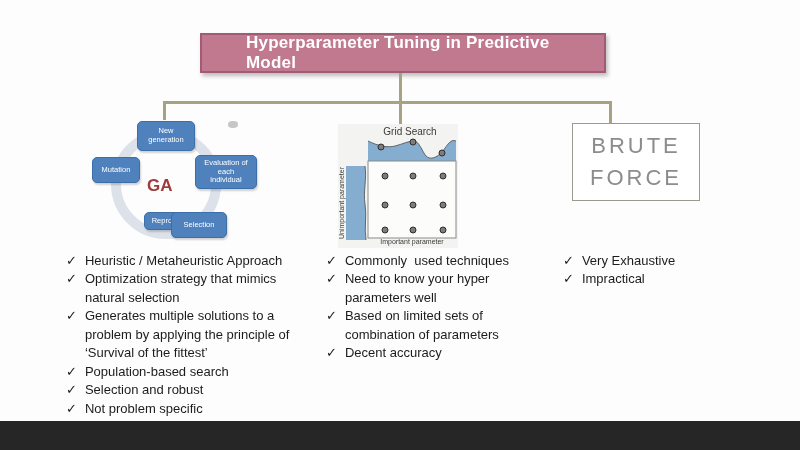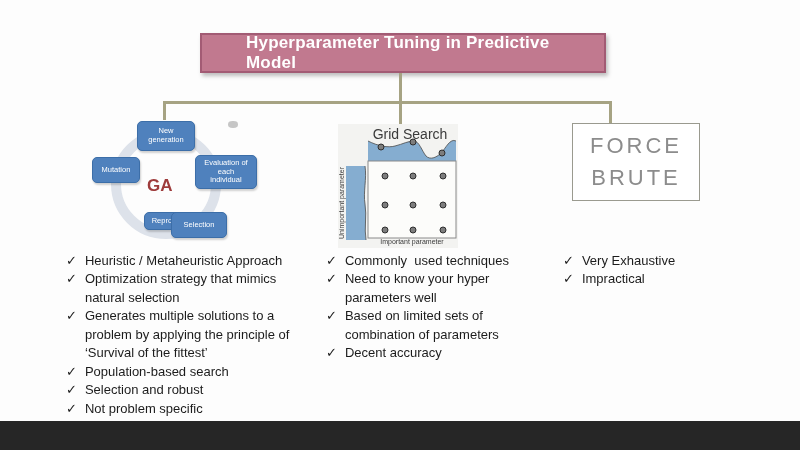--- a/index.html
+++ b/index.html
@@ -39,21 +39,21 @@
     left:228px;top:121px;width:10px;height:7px;border-radius:45%;
     background:#a9a9a9;opacity:.65;
   }
 
   
   .gs{
     left:338px;top:124px;width:120px;height:124px;background:#f3f3f1;
   }
   .gs-title{
     position:absolute;left:24px;top:2px;width:96px;text-align:center;
-    font-size:14px;color:#3a3a3a;
+    font-size:10px;color:#3a3a3a;
   }
   .gs-xlabel{
     position:absolute;left:28px;top:114px;width:92px;text-align:center;
     font-size:7px;color:#3a3a3a;
   }
   .gs-ylabel{
     position:absolute;left:0;top:40px;height:78px;
     writing-mode:vertical-rl;transform:rotate(180deg);
     font-size:7px;color:#3a3a3a;text-align:center;
   }
@@ -131,22 +131,22 @@
       <circle cx="47" cy="106" r="3"></circle>
         <circle cx="75" cy="106" r="3"></circle>
         <circle cx="105" cy="106" r="3"></circle>
     </g>
   </svg>
   <div class="gs-ylabel">Unimportant parameter</div>
   <div class="gs-xlabel">Important parameter</div>
 </div>
 
 <div class="abs bf">
+  <div>BRUTE</div>
   <div>FORCE</div>
-  <div>BRUTE</div>
 </div>
 
 <ul class="abs bullets list-ga">
   <li>
       <span class="chk">✓</span>
       <span class="txt">Heuristic / Metaheuristic Approach</span>
     </li>
   <li>
       <span class="chk">✓</span>
       <span class="txt">Optimization strategy that mimics natural selection</span>

